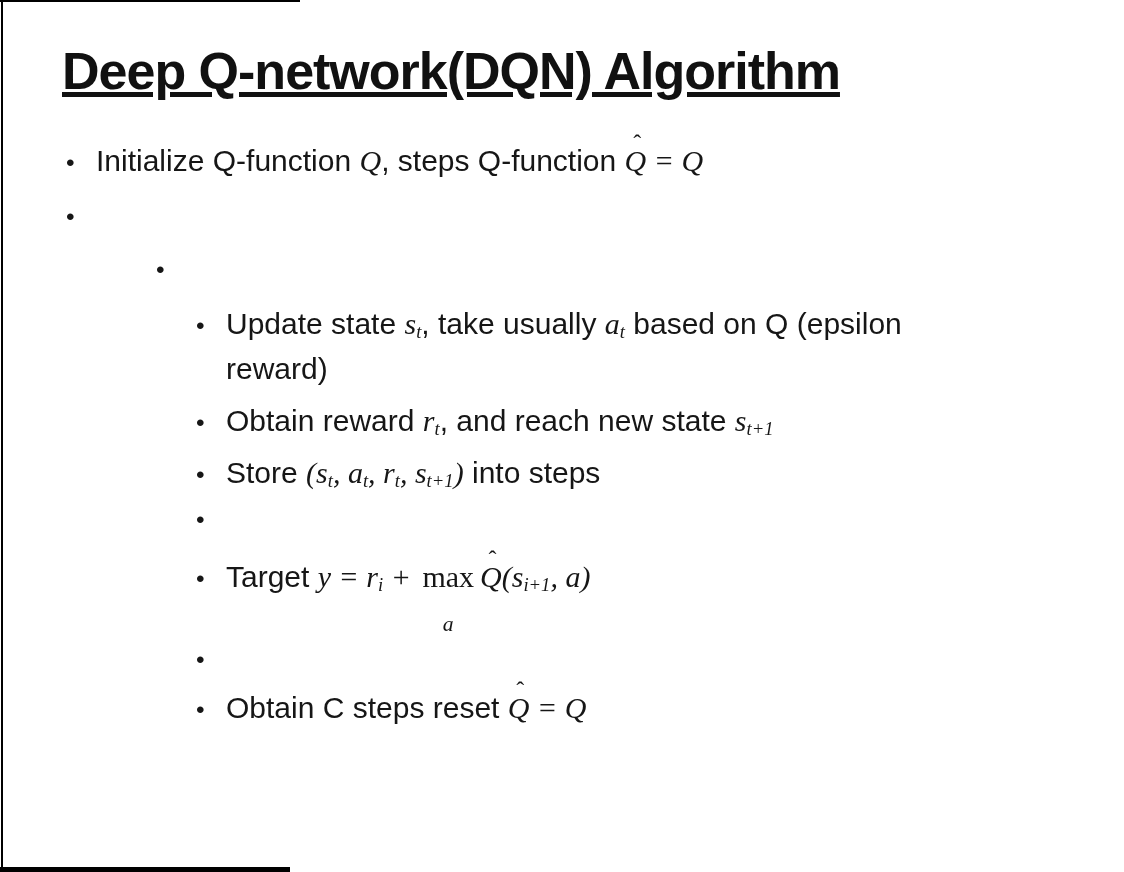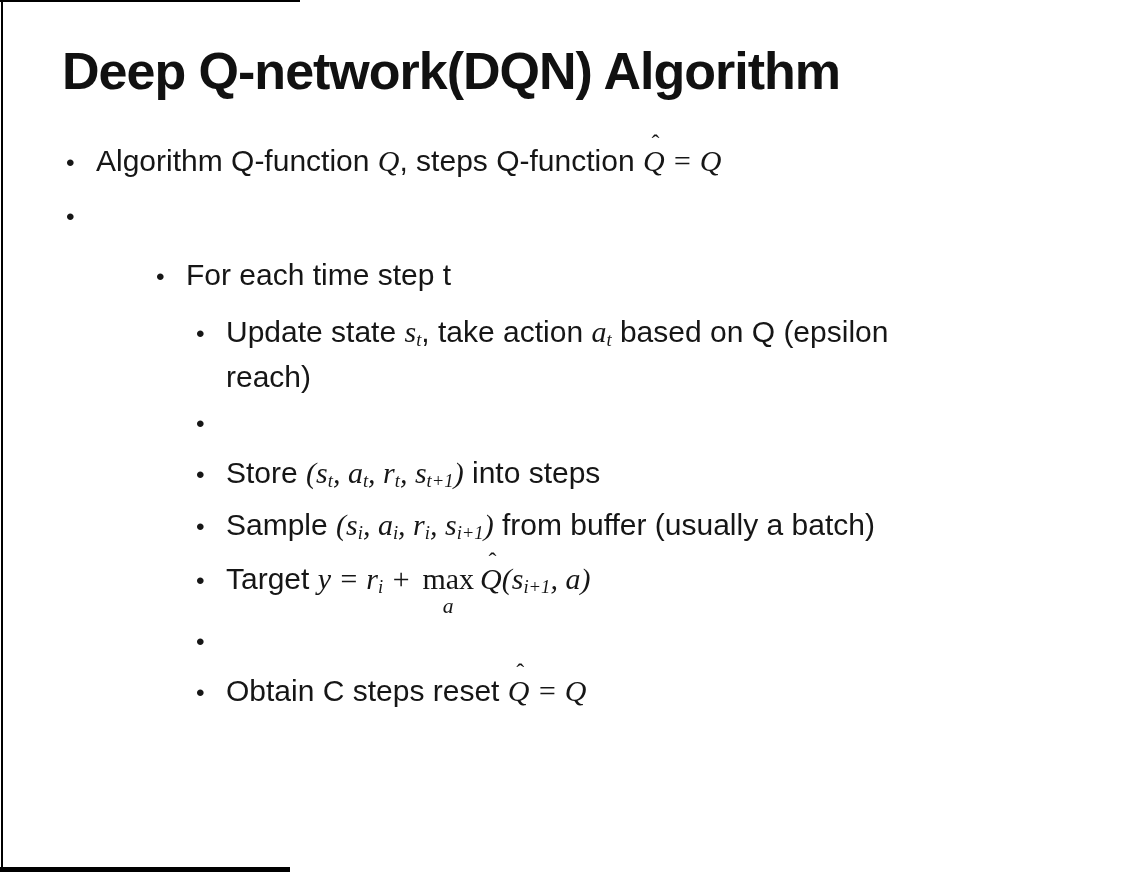--- a/index.html
+++ b/index.html
@@ -17,20 +17,21 @@
   .edge-bottom{left:0;bottom:0;width:290px;height:5px;}
 
   .title{
     margin:0;
     padding:42px 0 0 62px;
     font-size:52px;
     line-height:1.12;
     font-weight:700;
     letter-spacing:-1px;
     color:#111111;
+    text-decoration:underline;
   }
 
   ul.bullets{
     list-style:none;
     margin:38px 0 0 0;
     padding:0;
     font-size:30px;
     line-height:1.5;
   }
   ul.bullets li{
@@ -62,61 +63,61 @@
     top:-0.55em;left:58%;
     transform:translateX(-50%);
     font-style:normal;
     font-size:0.8em;
   }
   .maxstack{
     display:inline-grid;
     justify-items:center;
     font-family:"Liberation Serif",serif;
     line-height:1.02;
-    margin:10px 6px 0 4px;
+    margin:16px 6px 0 4px;
+    gap:20px;
   }
   .maxstack .mtop{font-style:normal;}
   .maxstack .mbot{font-style:italic;font-size:0.72em;}
 </style>
 </head>
 <body>
 
 <div class="slide">
   <div class="edge edge-left"></div>
   <div class="edge edge-top"></div>
   <div class="edge edge-bottom"></div>
 
   <h1 class="title">Deep Q-network(DQN) Algorithm</h1>
 
   <ul class="bullets">
       <li class="l1">
         <span class="marker">•</span>
-        <span class="content"><span class="t">Algorithm Q-function </span><span class="m">Q</span><span class="t">, steps Q-function </span><span class="mh"><span class="base">Q</span><span class="hat">ˆ</span></span><span class="m"> = Q</span></span>
+        <span class="content"><span class="t">Initialize Q-function </span><span class="m">Q</span><span class="t">, steps Q-function </span><span class="mh"><span class="base">Q</span><span class="hat">ˆ</span></span><span class="m"> = Q</span></span>
       </li>
       <li class="l1">
         <span class="marker">•</span>
       </li>
       <li class="l2">
         <span class="marker">•</span>
-        <span class="content"><span class="t">For each time step t</span></span>
       </li>
       <li class="l3">
         <span class="marker">•</span>
-        <span class="content"><span class="t">Update state </span><span class="m">s</span><span class="sub">t</span><span class="t">, take action </span><span class="m">a</span><span class="sub">t</span><span class="t"> based on Q (epsilon</span><br><span class="t">reach)</span></span>
+        <span class="content"><span class="t">Update state </span><span class="m">s</span><span class="sub">t</span><span class="t">, take usually </span><span class="m">a</span><span class="sub">t</span><span class="t"> based on Q (epsilon</span><br><span class="t">reward)</span></span>
       </li>
       <li class="l3">
         <span class="marker">•</span>
+        <span class="content"><span class="t">Obtain reward </span><span class="m">r</span><span class="sub">t</span><span class="t">, and reach new state </span><span class="m">s</span><span class="sub">t+1</span></span>
       </li>
       <li class="l3">
         <span class="marker">•</span>
         <span class="content"><span class="t">Store </span><span class="m">(s</span><span class="sub">t</span><span class="m">, a</span><span class="sub">t</span><span class="m">, r</span><span class="sub">t</span><span class="m">, s</span><span class="sub">t+1</span><span class="m">)</span><span class="t"> into steps</span></span>
       </li>
       <li class="l3">
         <span class="marker">•</span>
-        <span class="content"><span class="t">Sample </span><span class="m">(s</span><span class="sub">i</span><span class="m">, a</span><span class="sub">i</span><span class="m">, r</span><span class="sub">i</span><span class="m">, s</span><span class="sub">i+1</span><span class="m">)</span><span class="t"> from buffer (usually a batch)</span></span>
       </li>
       <li class="l3">
         <span class="marker">•</span>
         <span class="content"><span class="t">Target </span><span class="m">y = r</span><span class="sub">i</span><span class="m"> + </span><span class="maxstack">
             <span class="mtop">max</span>
             <span class="mbot">a</span>
           </span><span class="mh"><span class="base">Q</span><span class="hat">ˆ</span></span><span class="m">(s</span><span class="sub">i+1</span><span class="m">, a)</span></span>
       </li>
       <li class="l3">
         <span class="marker">•</span>

